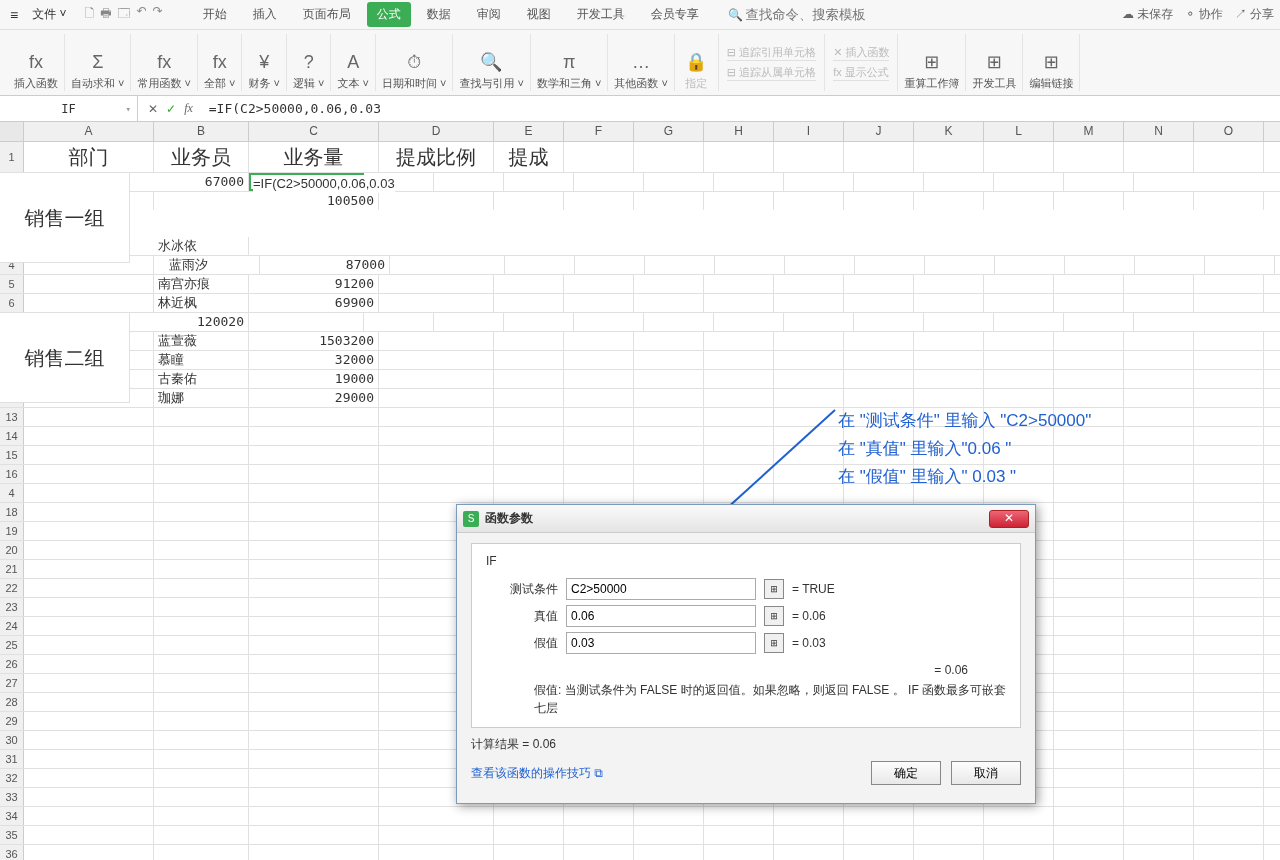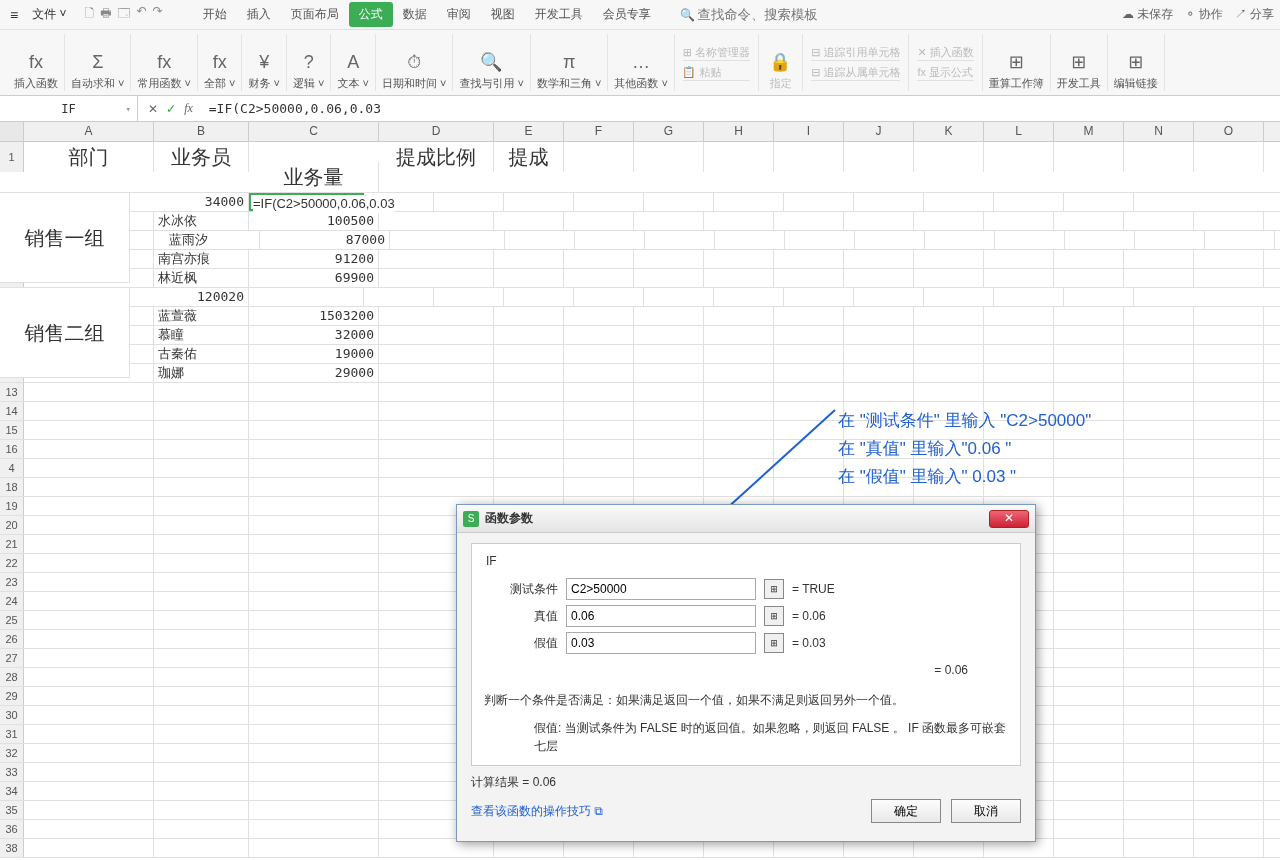--- a/index.html
+++ b/index.html
@@ -3,21 +3,21 @@
 <meta charset="utf-8">
 <style>
 *{box-sizing:border-box;margin:0;padding:0;font-family:"Microsoft YaHei",SimSun,sans-serif;}
 body{background:#fff;font-size:12px;color:#333;overflow:hidden;width:1280px;height:860px;position:relative;}
 .menubar{height:30px;background:#f7f7f7;display:flex;align-items:center;padding:0 6px;border-bottom:1px solid #e0e0e0;}
 .menubar .left{display:flex;align-items:center;gap:2px;}
 .menubar .hamb{font-size:14px;padding:2px 4px;}
 .menubar .file{padding:2px 8px;}
 .menubar .qat{display:flex;gap:6px;margin-left:8px;color:#888;}
 .menubar .qat span{cursor:pointer;}
-.menubar .tabs{display:flex;margin-left:30px;}
+.menubar .tabs{display:flex;margin-left:30px;gap:6px;}
 .tab{padding:4px 10px;color:#555;cursor:pointer;border-radius:3px;}
 .tab.active{background:#3bad55;color:#fff;}
 .menubar .search{margin-left:20px;display:flex;align-items:center;color:#999;}
 .menubar .search input{border:none;background:transparent;width:130px;padding:2px;color:#666;}
 .menubar .right{margin-left:auto;display:flex;gap:12px;color:#666;align-items:center;}
 .ribbon{height:66px;background:#f7f7f7;border-bottom:1px solid #ccc;display:flex;padding:4px 8px;}
 .rgroup{display:flex;flex-direction:column;align-items:center;justify-content:flex-end;padding:0 6px;border-right:1px solid #e4e4e4;min-width:44px;}
 .rgroup .ic{font-size:18px;color:#666;height:28px;display:flex;align-items:center;}
 .rgroup .lbl{font-size:11px;color:#555;white-space:nowrap;}
 .rgroup.dim .lbl,.rgroup.dim .ic{color:#bbb;}
@@ -141,24 +141,20 @@
       <div class="lbl">查找与引用 ˅</div>
     </div>
     <div class="rgroup">
       <div class="ic">π</div>
       <div class="lbl">数学和三角 ˅</div>
     </div>
     <div class="rgroup">
       <div class="ic">…</div>
       <div class="lbl">其他函数 ˅</div>
     </div>
-    <div class="rstack">
-      <div class="row" style="color:#bbb">⊞ 名称管理器</div>
-      <div class="row" style="color:#bbb">📋 粘贴</div>
-    </div>
     <div class="rgroup dim">
       <div class="ic">🔒</div>
       <div class="lbl">指定</div>
     </div>
     <div class="rstack">
       <div class="row" style="color:#bbb">⊟ 追踪引用单元格</div>
       <div class="row" style="color:#bbb">⊟ 追踪从属单元格</div>
     </div>
     <div class="rstack">
       <div class="row" style="color:#bbb">✕ 插入函数</div>
@@ -205,58 +201,58 @@
       <div class="ch" style="width: 70px;">L</div>
       <div class="ch" style="width: 70px;">M</div>
       <div class="ch" style="width: 70px;">N</div>
       <div class="ch" style="width: 70px;">O</div>
     </div>
   <div class="rows" id="rows">
       <div class="row hdr">
         <div class="rh">1</div>
         <div class="cell" style="width: 130px;">部门</div>
         <div class="cell" style="width: 95px;">业务员</div>
-        <div class="cell" style="width: 130px; margin-top: 20px;">业务量</div>
+        <div class="cell" style="width: 130px;">业务量</div>
         <div class="cell" style="width: 115px;">提成比例</div>
         <div class="cell" style="width: 70px;">提成</div>
         <div class="cell" style="width: 70px;"></div>
         <div class="cell" style="width: 70px;"></div>
         <div class="cell" style="width: 70px;"></div>
         <div class="cell" style="width: 70px;"></div>
         <div class="cell" style="width: 70px;"></div>
         <div class="cell" style="width: 70px;"></div>
         <div class="cell" style="width: 70px;"></div>
         <div class="cell" style="width: 70px;"></div>
         <div class="cell" style="width: 70px;"></div>
         <div class="cell" style="width: 70px;"></div>
       </div>
       <div class="row" style="position: relative;">
         <div class="rh">2</div>
         <div class="cell merge" style="width: 130px; height: 90px; position: absolute; background: rgb(255, 255, 255); border-bottom: 1px solid rgb(224, 224, 224);">销售一组</div>
         <div class="cell" style="width: 95px;">依琳</div>
-        <div class="cell num" style="width: 130px;">34000</div>
+        <div class="cell num" style="width: 130px;">67000</div>
         <div class="cell editing" style="width: 115px; overflow: visible;">
           <span style="position:absolute;background:#fff;white-space:nowrap">=IF(C2&gt;50000,0.06,0.03</span>
         </div>
         <div class="cell" style="width: 70px;"></div>
         <div class="cell" style="width: 70px;"></div>
         <div class="cell" style="width: 70px;"></div>
         <div class="cell" style="width: 70px;"></div>
         <div class="cell" style="width: 70px;"></div>
         <div class="cell" style="width: 70px;"></div>
         <div class="cell" style="width: 70px;"></div>
         <div class="cell" style="width: 70px;"></div>
         <div class="cell" style="width: 70px;"></div>
         <div class="cell" style="width: 70px;"></div>
         <div class="cell" style="width: 70px;"></div>
       </div>
       <div class="row">
         <div class="rh">3</div>
         <div class="cell" style="width: 130px;"></div>
-        <div class="cell" style="width: 95px;">水冰依</div>
+        <div class="cell" style="width: 95px; margin-top: 45px;">水冰依</div>
         <div class="cell num" style="width: 130px;">100500</div>
         <div class="cell" style="width: 115px;"></div>
         <div class="cell" style="width: 70px;"></div>
         <div class="cell" style="width: 70px;"></div>
         <div class="cell" style="width: 70px;"></div>
         <div class="cell" style="width: 70px;"></div>
         <div class="cell" style="width: 70px;"></div>
         <div class="cell" style="width: 70px;"></div>
         <div class="cell" style="width: 70px;"></div>
         <div class="cell" style="width: 70px;"></div>
@@ -898,21 +894,20 @@
             <div class="pres">= 0.06</div>
           </div>
           <div class="prow">
             <div class="plbl">假值</div>
             <input value="0.03" style="">
             <div class="refbtn">⊞</div>
             <div class="pres">= 0.03</div>
           </div>
         </div>
       <div class="resrow">= 0.06</div>
-      <div class="desc">判断一个条件是否满足：如果满足返回一个值，如果不满足则返回另外一个值。</div>
       <div class="desc2">假值: 当测试条件为 FALSE 时的返回值。如果忽略，则返回 FALSE 。 IF 函数最多可嵌套七层</div>
     </div>
     <div class="cres">计算结果 = 0.06</div>
     <div class="dfoot">
       <span class="link">查看该函数的操作技巧 ⧉</span>
       <div class="dbtns">
         <button class="dbtn">确定</button>
         <button class="dbtn">取消</button>
       </div>
     </div>

